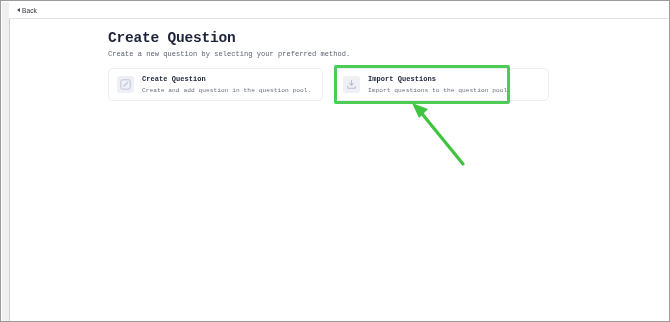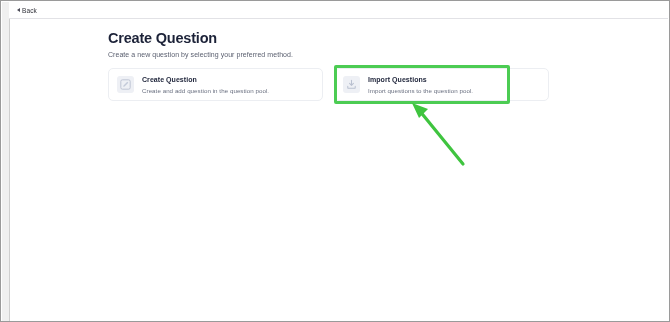--- a/index.html
+++ b/index.html
@@ -72,20 +72,21 @@
 
   
   .content {
     position: absolute;
     left: 9px;
     top: 18px;
     right: 1px;
     bottom: 1px;
     background: #ffffff;
     overflow: hidden;
+    font-family: Liberation Mono, monospace;
   }
 
   .page-head {
     position: absolute;
     left: 98px;
     top: 11px;
   }
   .page-title {
     font-size: 14.5px;
     font-weight: bold;

